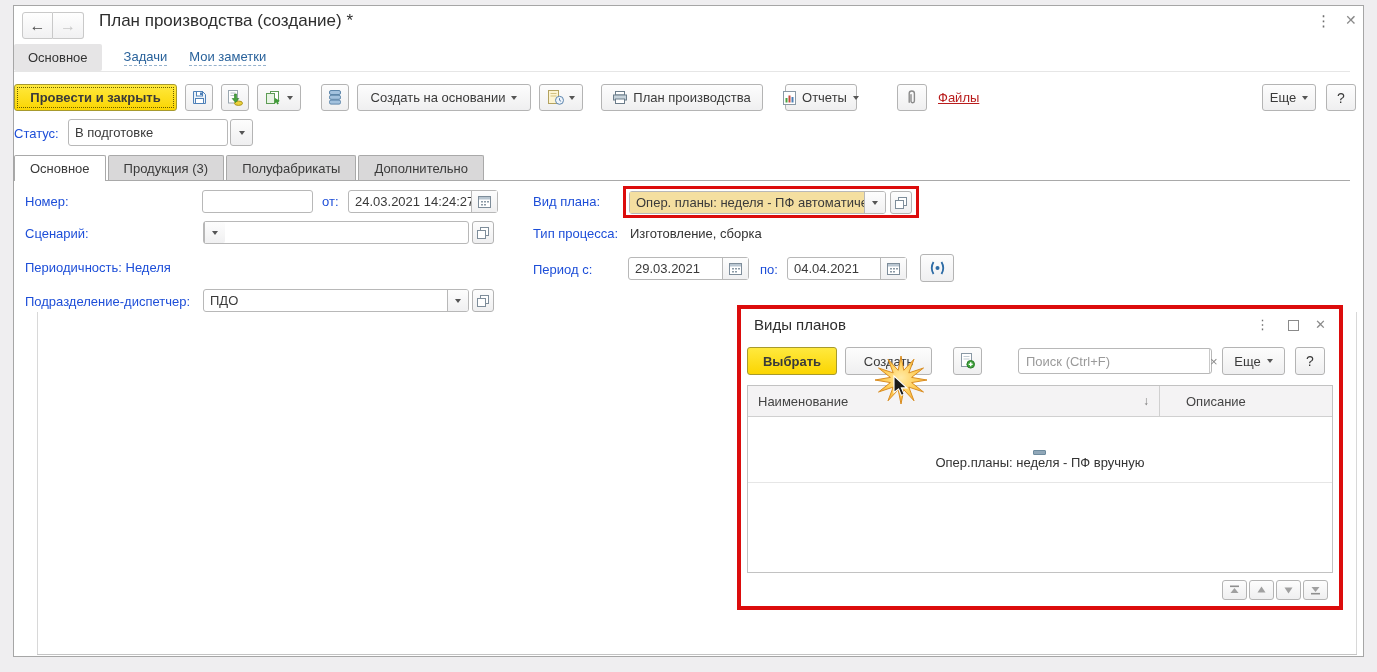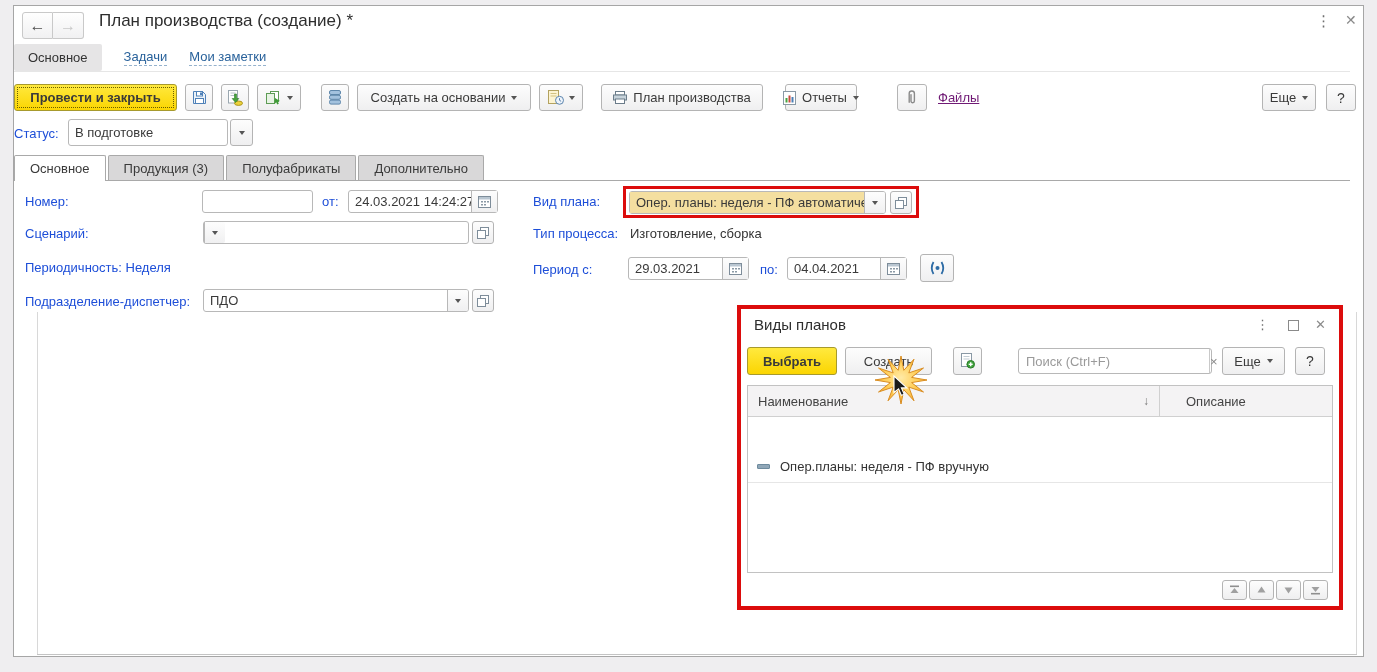--- a/index.html
+++ b/index.html
@@ -46,21 +46,21 @@
     display:flex; align-items:center; justify-content:center; gap:6px;
     background:linear-gradient(#fdfdfd,#efeff0); border:1px solid #b4b4b4; border-radius:3px;
     height:27px; color:#3a3a3a; cursor:pointer; white-space:nowrap; padding:0 10px;
   }
   .btn-icon { padding:0; }
   .btn-yellow {
     background:linear-gradient(#ffe93e,#fbd501); border:1px solid #a79a2d; font-weight:bold;
   }
   .focus-dotted { outline:1px dotted #6b5f00; outline-offset:-4px; }
   .caret { width:0; height:0; border-left:3.5px solid transparent; border-right:3.5px solid transparent; border-top:4px solid #555; }
-  .link { color:#701a75; text-decoration:underline; cursor:pointer; }
+  .link { color:#b91c1c; text-decoration:underline; cursor:pointer; }
 
   
   .lbl { color:#1d4ed8; white-space:nowrap; }
   .field {
     background:#fff; border:1px solid #b8b8b8; border-radius:3px; height:23px;
     display:flex; align-items:center; padding:0 6px; white-space:nowrap; overflow:hidden;
   }
   .combo { display:flex; align-items:stretch; background:#fff; border:1px solid #b8b8b8; border-radius:3px; height:23px; }
   .combo .txt { display:flex; align-items:center; padding:0 6px; white-space:nowrap; overflow:hidden; flex:1; }
   .combo.yellow .txt { background:#f4dfa0; }
@@ -403,21 +403,21 @@
         <div class="pt-col1">
           <span>Наименование</span>
           <span class="sort-arrow">↓</span>
         </div>
         <div class="pt-col2">
           <span>Описание</span>
         </div>
       </div>
 
 
-      <div class="pt-row" style="top:64px;">
+      <div class="pt-row" style="top:64px;flex-direction:column;">
         <span class="dash-ic"></span>
         <span class="rowtext">Опер.планы: неделя - ПФ вручную</span>
       </div>
       <div class="row-sep" style="top:96px;"></div>
     </div>
 
     <div class="pnav">
       <div class="sq-btn">
           <svg width="11" height="10" viewBox="0 0 11 10">
             <rect x="1" y="0.5" width="9" height="1.6" fill="#8f8f8f"></rect>

